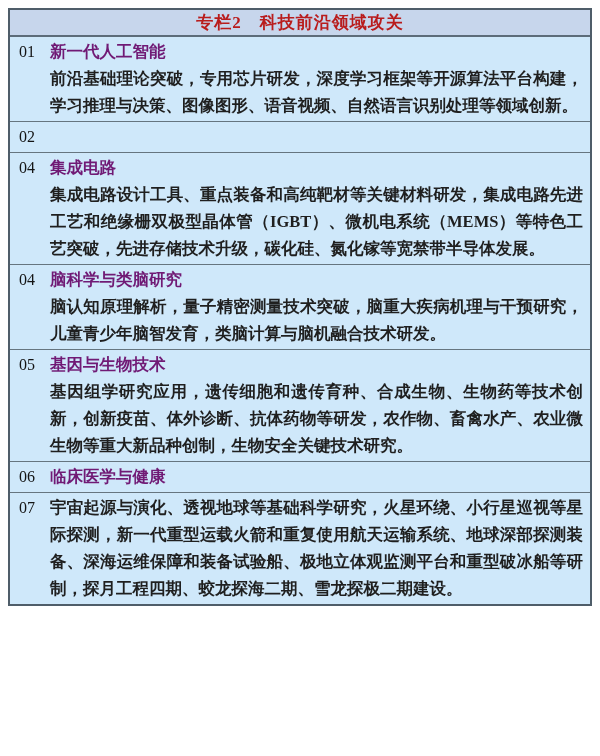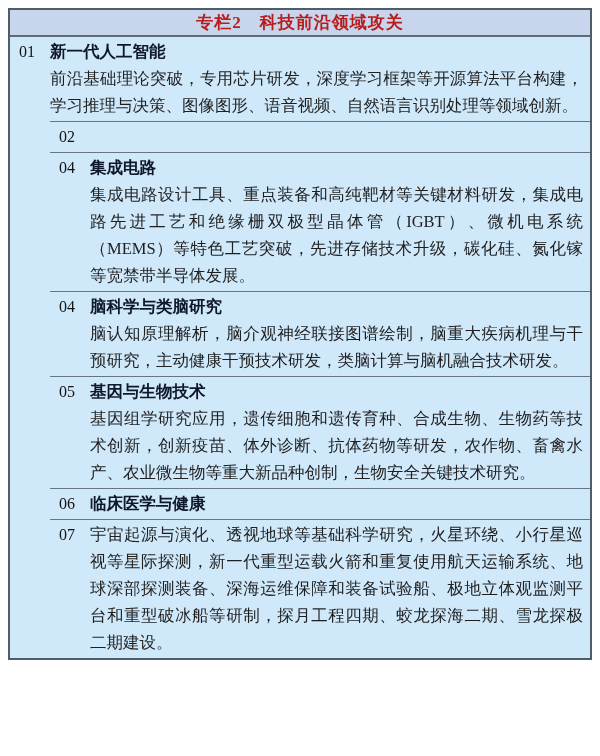--- a/index.html
+++ b/index.html
@@ -29,44 +29,44 @@
     color: #b91c1c;
     padding: 1px 0;
   }
   .row {
     display: flex;
     align-items: flex-start;
     padding: 1px 0 2px 0;
   }
   .row + .row {
     border-top: 1.5px solid #66757f;
-    margin-left: 40px;
   }
   .num {
     flex: 0 0 40px;
     width: 40px;
     padding-left: 9px;
     font-size: 16px;
     line-height: 27px;
     color: #141414;
   }
   .content {
     flex: 1;
     padding-right: 7px;
     font-size: 16.5px;
     line-height: 27px;
     color: #1f1f1f;
   }
   .item-title {
     font-weight: bold;
-    color: #0f172a;
+    color: #701a75;
   }
   .item-desc {
     text-align: justify;
     text-justify: inter-ideograph;
+    font-weight: bold;
   }
 </style>
 </head>
 <body>
 
 <div class="panel">
 
   <div class="panel-header">专栏2　科技前沿领域攻关</div>
 
   <div class="row">
@@ -86,21 +86,21 @@
     <div class="content">
       <div class="item-title">集成电路</div>
       <div class="item-desc">集成电路设计工具、重点装备和高纯靶材等关键材料研发，集成电路先进工艺和绝缘栅双极型晶体管（IGBT）、微机电系统（MEMS）等特色工艺突破，先进存储技术升级，碳化硅、氮化镓等宽禁带半导体发展。</div>
     </div>
   </div>
 
   <div class="row">
     <div class="num">04</div>
     <div class="content">
       <div class="item-title">脑科学与类脑研究</div>
-      <div class="item-desc">脑认知原理解析，脑介观神经联接图谱绘制，脑重大疾病机理与干预研究，主动健康干预技术研发，类脑计算与脑机融合技术研发。</div>
+      <div class="item-desc">脑认知原理解析，量子精密测量技术突破，脑重大疾病机理与干预研究，儿童青少年脑智发育，类脑计算与脑机融合技术研发。</div>
     </div>
   </div>
 
   <div class="row">
     <div class="num">05</div>
     <div class="content">
       <div class="item-title">基因与生物技术</div>
       <div class="item-desc">基因组学研究应用，遗传细胞和遗传育种、合成生物、生物药等技术创新，创新疫苗、体外诊断、抗体药物等研发，农作物、畜禽水产、农业微生物等重大新品种创制，生物安全关键技术研究。</div>
     </div>
   </div>

